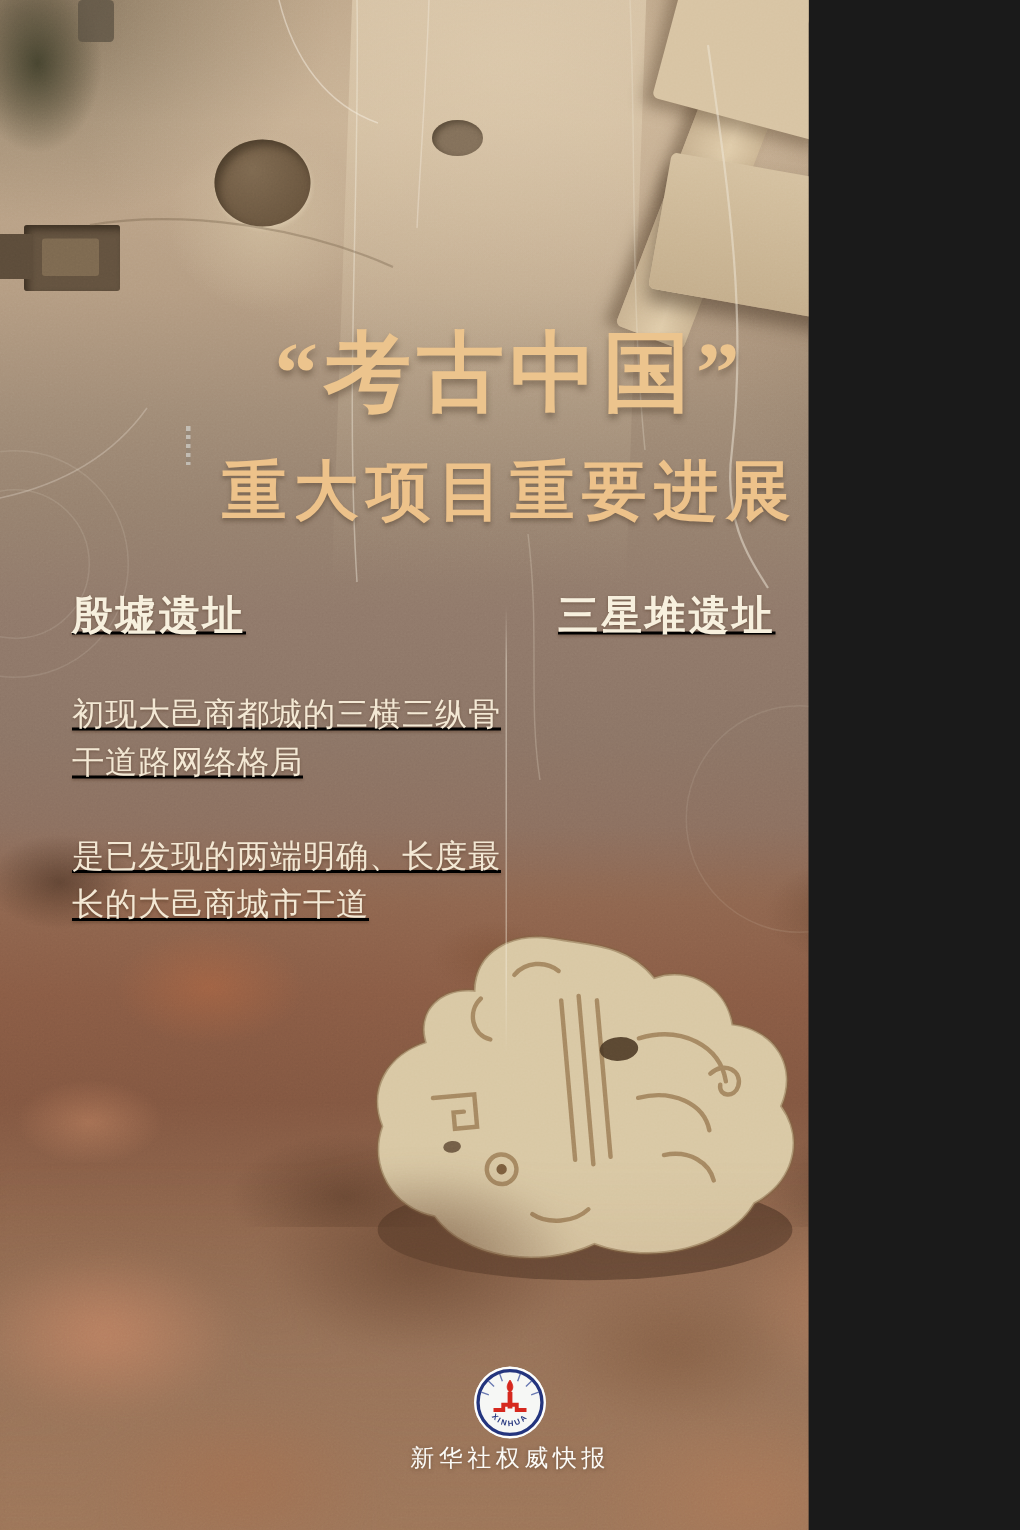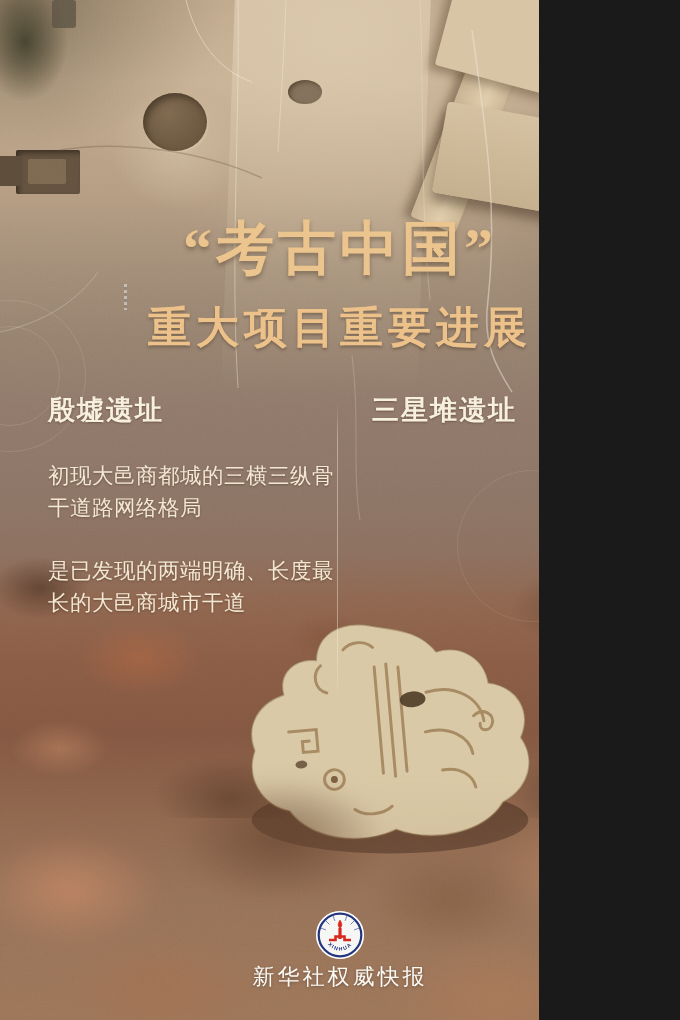--- a/index.html
+++ b/index.html
@@ -84,34 +84,34 @@
       radial-gradient(120px 70px at 660px 210px, rgba(84,56,38,.6), transparent 70%);}
 
   
   .title{left:0;top:210px;width:680px;text-align:center;
     font-family:"Liberation Serif","DejaVu Serif",serif;font-weight:700;
     font-size:58px;letter-spacing:4px;color:#ecc48d;
     text-shadow:0 3px 4px rgba(55,38,20,.35);}
   .subtitle{left:0;top:299px;width:680px;text-align:center;
     font-weight:800;font-size:43px;letter-spacing:5px;color:#edc28a;
     text-shadow:0 2px 3px rgba(55,38,20,.35);}
-  .col{top:392px;}
+  .col{top:392px;text-decoration:underline;}
   .col-left{left:48px;width:290px;}
   .col-right{left:372px;width:294px;}
   .col h2{margin:0 0 32px 0;font-size:27px;font-weight:800;color:#f7f0de;
     letter-spacing:2px;text-shadow:0 1px 2px rgba(70,45,25,.45);}
   .col p{margin:0 0 31px 0;font-size:21.5px;line-height:32px;color:#f3e8d4;
     letter-spacing:.5px;text-shadow:0 1px 2px rgba(70,45,25,.45);}
   .divider{left:337px;top:404px;width:1px;height:298px;
     background:linear-gradient(180deg, rgba(245,238,222,0), rgba(245,238,222,.42) 12%, rgba(245,238,222,.42) 82%, rgba(245,238,222,0));}
 
   
   .footer-logo{left:315px;top:910px;width:50px;height:50px;}
   .footer-label{left:0;top:962px;width:680px;text-align:center;
-    font-size:22px;letter-spacing:3px;color:#fbfaf6;
+    font-size:16px;letter-spacing:3px;color:#fbfaf6;
     text-shadow:0 1px 3px rgba(60,40,25,.45);}
 
   .noise{left:0;top:0;width:680px;height:1020px;mix-blend-mode:overlay;opacity:.55;}
   .cracks{left:0;top:0;width:680px;height:560px;}
   .artifact{left:232px;top:606px;width:316px;height:258px;}
 </style>
 </head>
 <body>
 
 <div class="poster">

